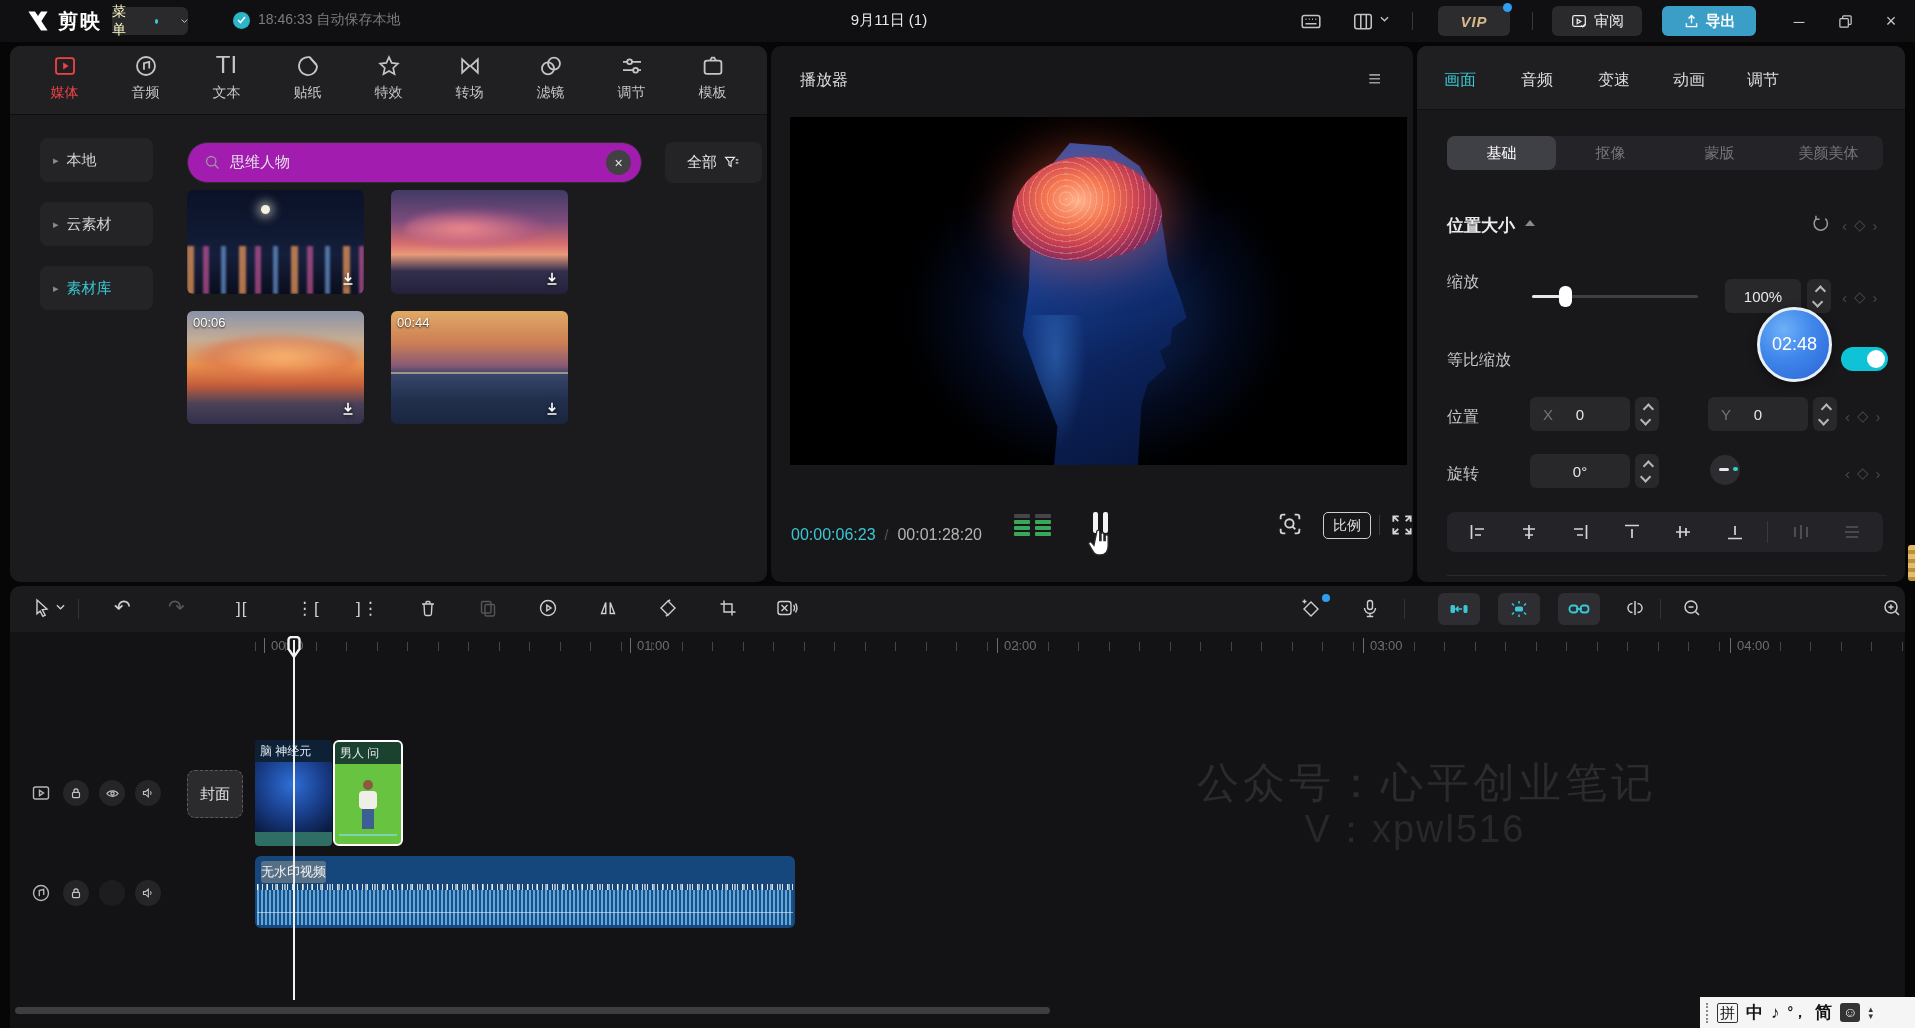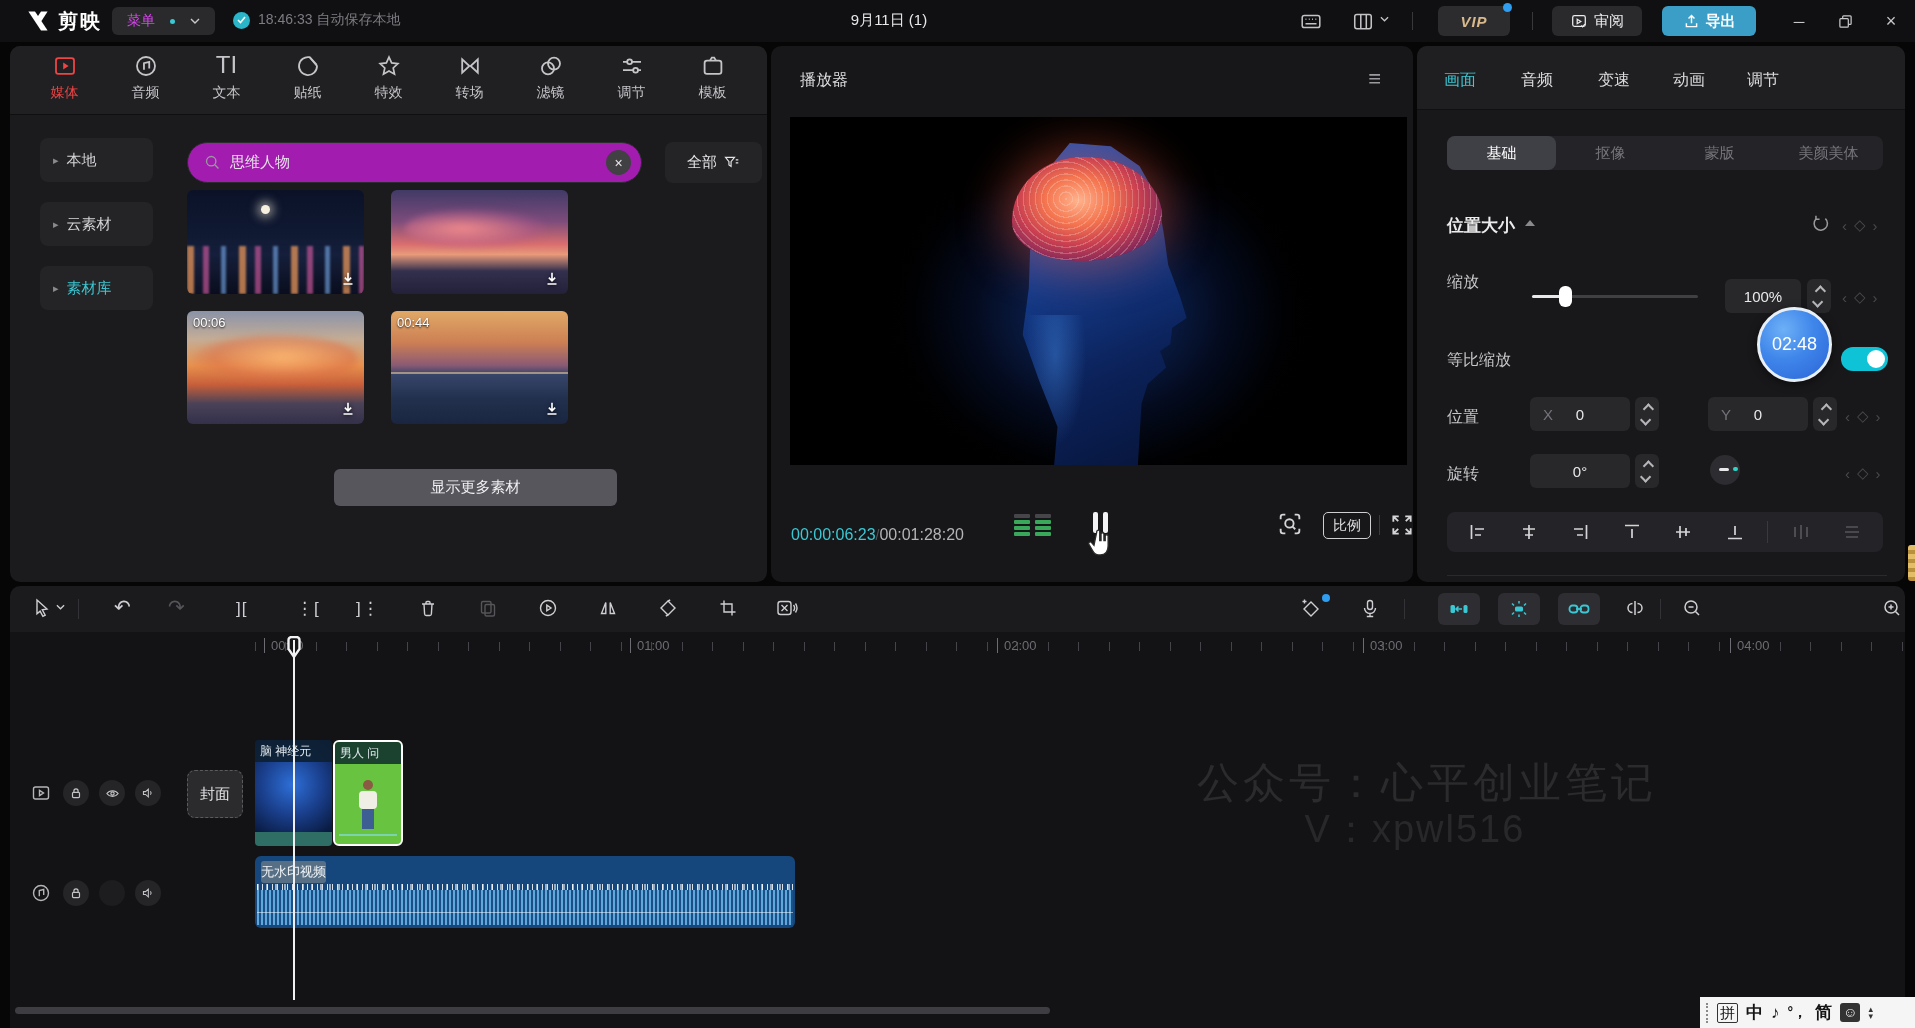--- a/index.html
+++ b/index.html
@@ -7,21 +7,21 @@
   body { font-family:"Liberation Sans","DejaVu Sans",sans-serif; }
   #app { position:relative; width:1915px; height:1028px; background:#060607; overflow:hidden; color:#d5d5d8; font-size:15px; }
   svg { display:block; }
   .ico { color:#c9c9cd; display:flex; align-items:center; justify-content:center; }
   .dim { color:#55555a !important; }
 
   
   #titlebar { position:absolute; left:0; top:0; width:1915px; height:42px; background:#101012; }
   .logo-glyph { position:absolute; left:26px; top:9px; }
   .logo-text { position:absolute; left:58px; top:8px; font-size:20px; font-weight:bold; color:#fff; letter-spacing:2px; }
-  .menu-btn { position:absolute; left:112px; top:7px; width:103px; height:28px; background:#2a2a2d; border-radius:6px; display:flex; align-items:center; justify-content:center; gap:15px; color:#d946ef; font-size:14px; }
+  .menu-btn { position:absolute; left:112px; top:7px; width:76px; height:28px; background:#2a2a2d; border-radius:6px; display:flex; align-items:center; justify-content:center; gap:23px; color:#fef9c3; font-size:14px; }
   .menu-dot { width:5px; height:5px; border-radius:50%; background:#3ac8d4; }
   .autosave { position:absolute; left:233px; top:11px; display:flex; align-items:center; gap:8px; color:#7c7c82; font-size:14px; }
   .check-circle { width:17px; height:17px; border-radius:50%; background:#2ab5c9; display:flex; align-items:center; justify-content:center; }
   .doc-title { position:absolute; left:889px; top:11px; transform:translateX(-50%); color:#e8e8ea; font-size:15px; }
   .tb-ic { position:absolute; top:10px; color:#c3c3c7; }
   .tb-sep { position:absolute; top:12px; width:1px; height:18px; background:#38383c; }
   .vip-btn { position:absolute; left:1438px; top:6px; width:72px; height:30px; background:#2c2c2f; border-radius:6px; display:flex; align-items:center; justify-content:center; }
   .vip-txt { color:#d9b98c; font-weight:bold; font-style:italic; font-size:15px; letter-spacing:1px; }
   .vip-dot { position:absolute; right:-2px; top:-3px; width:9px; height:9px; border-radius:50%; background:#2f9df0; }
   .review-btn { position:absolute; left:1552px; top:6px; width:90px; height:30px; background:#2a2a2d; border-radius:6px; display:flex; align-items:center; justify-content:center; gap:6px; color:#ececee; font-size:15px; }
@@ -73,21 +73,21 @@
      clip-path:polygon(40% 0%,60% 1%,74% 7%,83% 17%,86% 28%,88% 37%,94% 47%,97% 53%,90% 56%,89% 61%,84% 63%,87% 68%,78% 73%,75% 79%,73% 100%,32% 100%,34% 86%,25% 72%,17% 58%,20% 44%,21% 26%,28% 9%);
      filter:blur(.4px); }
   .vp-head::after { content:""; position:absolute; left:18%; top:52%; width:30%; height:40%;
      background:radial-gradient(ellipse at 50% 30%, rgba(80,160,255,.35), transparent 70%); }
   .vp-brain { position:absolute; left:50%; top:40px; width:150px; height:104px; transform:translateX(-58%);
      border-radius:48% 52% 56% 44% / 62% 58% 44% 38%;
      background:radial-gradient(ellipse at 44% 42%, #ffb38c 0%, #f4744f 28%, #c93f50 52%, #82285a 74%, rgba(70,22,80,.25) 96%);
      box-shadow:0 0 46px 10px rgba(255,90,60,.4); }
   .vp-brain::after { content:""; position:absolute; inset:0; border-radius:inherit; opacity:.5;
      background:repeating-radial-gradient(circle at 36% 40%, rgba(255,230,220,.5) 0 1.2px, transparent 1.2px 6px); }
-  .pc-time { position:absolute; left:20px; top:471px; display:flex; align-items:baseline; }
+  .pc-time { position:absolute; left:20px; top:471px; display:flex; align-items:baseline; gap:9px; }
   .pc-cur { color:#3ac8d4; font-size:16px; }
   .pc-sep { color:#55555a; font-size:14px; }
   .pc-total { color:#b4b4b8; font-size:16px;margin-top:9px; }
   .meters { position:absolute; left:243px; top:468px; display:flex; gap:5px; }
   .mcol { display:flex; flex-direction:column; gap:2px; }
   .mbar { width:16px; height:4px; border-radius:1px; background:#3aa85a; }
   .mbar.off { background:#45454a; }
   .pause-btn { position:absolute; left:322px; top:466px; display:flex; gap:5px; }
   .pause-btn i { display:block; width:5px; height:21px; background:#f2f2f4; border-radius:2px; }
   .hand-cur { position:absolute; left:314px; top:482px; }
@@ -374,21 +374,20 @@
     </div>
     <div class="thumb t-lake" style="left:381px;top:265px;width:177px;height:113px">
       <span class="dur">00:44</span>
       <span class="dl">
         <svg width="18" height="18" viewBox="0 0 20 20" fill="none" stroke="currentColor" stroke-width="1.8">
             <path d="M10 3 v9 M6.5 8.5 L10 12 l3.5-3.5 M5 15.5 h10"></path>
           </svg>
       </span>
     </div>
 
-    <div class="show-more">显示更多素材</div>
   </section>
 
   <section class="panel" id="player-panel">
     <span class="player-title">播放器</span>
     <span class="player-menu">≡</span>
     <div class="viewport">
       <div class="vp-glow"></div>
       <div class="vp-head"></div>
       <div class="vp-brain"></div>
     </div>

